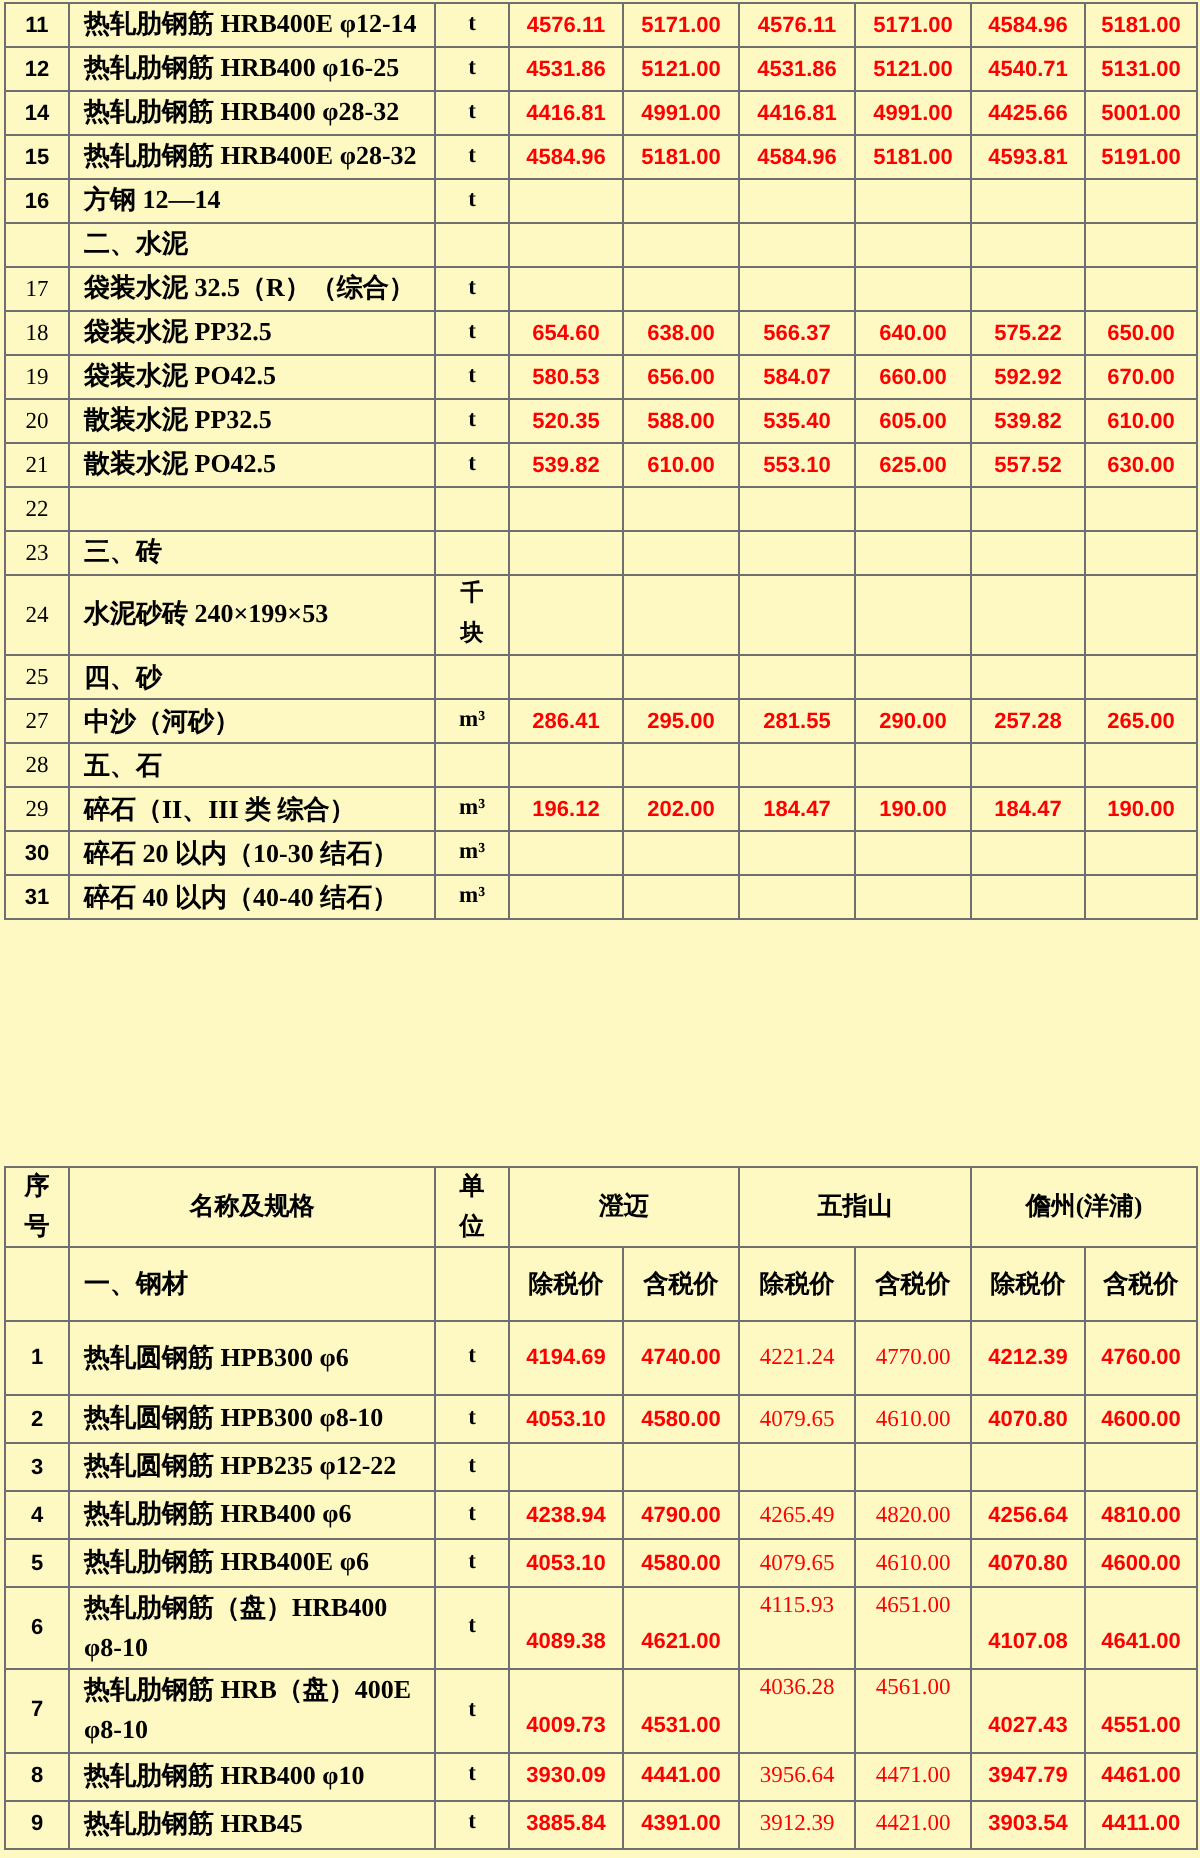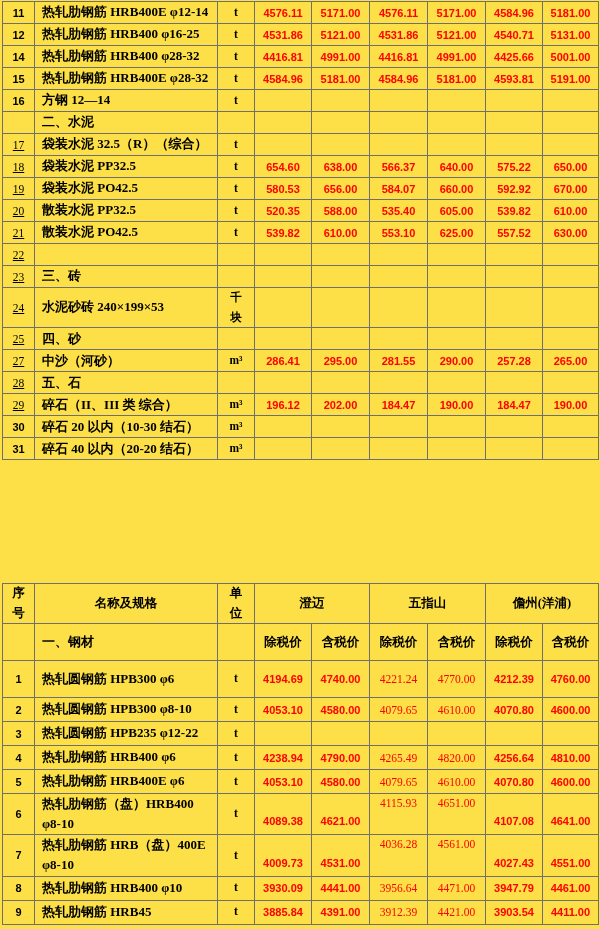--- a/index.html
+++ b/index.html
@@ -1,32 +1,32 @@
 <!DOCTYPE html>
 <html><head>
 <meta charset="utf-8">
 <style>
   * { margin:0; padding:0; box-sizing:border-box; }
   html,body { background:#ffffff; }
   .page {
-    position:relative; width:600px; height:929px; background:#fde047;
+    position:relative; width:600px; height:929px; background:#fef9c3;
     overflow:hidden; font-family:"Liberation Serif","DejaVu Serif",serif;
   }
   table { border-collapse:collapse; table-layout:fixed; width:596px; }
   td { border:1px solid #6f6f6f; overflow:hidden; vertical-align:middle; }
   .t1 { position:absolute; top:1px;  left:2px; }
   .t2 { position:absolute; top:583px; left:2px; }
   .t1 tbody tr { height:22px; }
   .t2 tbody tr { height:24px; }
   .t2 tbody tr.first { height:37px; }
   tr.tall { height:45px; }
   .t2 .hrow1 { height:40px; }
   .t2 .hrow2 { height:37px; }
   td.no { text-align:center; font:bold 11px "Liberation Sans","DejaVu Sans",sans-serif; color:#000; }
-  td.no.serif-no { font:normal 11.5px "Liberation Serif","DejaVu Serif",serif;text-decoration:underline; }
+  td.no.serif-no { font:normal 11.5px "Liberation Serif","DejaVu Serif",serif; }
   td.name { padding-left:7px; font:bold 13px "Liberation Serif","DejaVu Serif",serif; color:#000; white-space:pre-line; line-height:1.55; }
   td.unit { text-align:center; font:bold 11.5px "Liberation Serif","DejaVu Serif",serif; color:#000; white-space:pre-line; line-height:1.7; }
   td.val  { text-align:center; }
   .val-sans  { font:bold 11px "Liberation Sans","DejaVu Sans",sans-serif; color:#fe0000; }
   .val-serif { font:normal 11.5px "Liberation Serif","DejaVu Serif",serif; color:#fe0000; }
   .th { text-align:center; font:bold 12.5px "Liberation Serif","DejaVu Serif",serif; color:#000; }
   .th-small { word-break:break-all; line-height:1.55; padding:0 9px; }
   .va-top { vertical-align:top; padding-top:3px;margin-top:32px; }
   .va-low { vertical-align:bottom; padding-bottom:7px; }
 </style>
@@ -253,21 +253,21 @@
           <td class="unit">m³</td>
           <td class="val val-sans"></td>
           <td class="val val-sans"></td>
           <td class="val val-sans"></td>
           <td class="val val-sans"></td>
           <td class="val val-sans"></td>
           <td class="val val-sans"></td>
         </tr>
         <tr>
           <td class="no">31</td>
-          <td class="name">碎石 40 以内（20-20 结石）</td>
+          <td class="name">碎石 40 以内（40-40 结石）</td>
           <td class="unit">m³</td>
           <td class="val val-sans"></td>
           <td class="val val-sans"></td>
           <td class="val val-sans"></td>
           <td class="val val-sans"></td>
           <td class="val val-sans"></td>
           <td class="val val-sans"></td>
         </tr>
       </tbody>
   </table>

